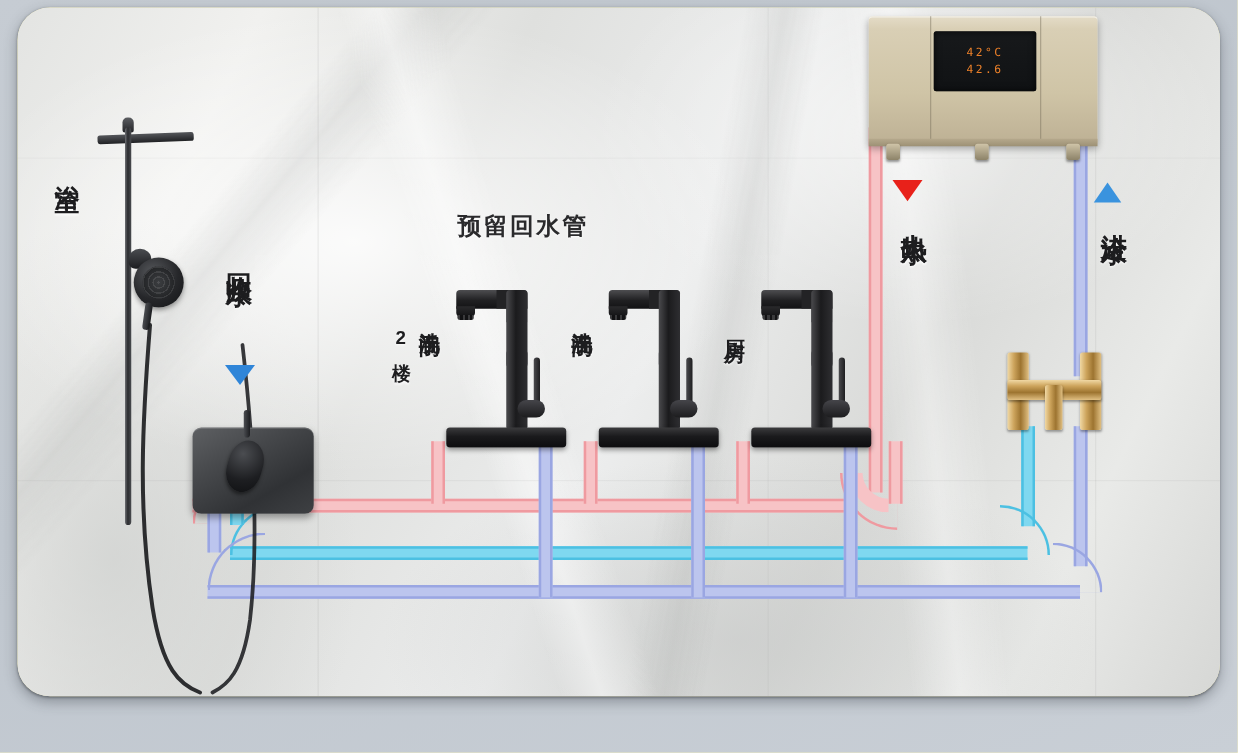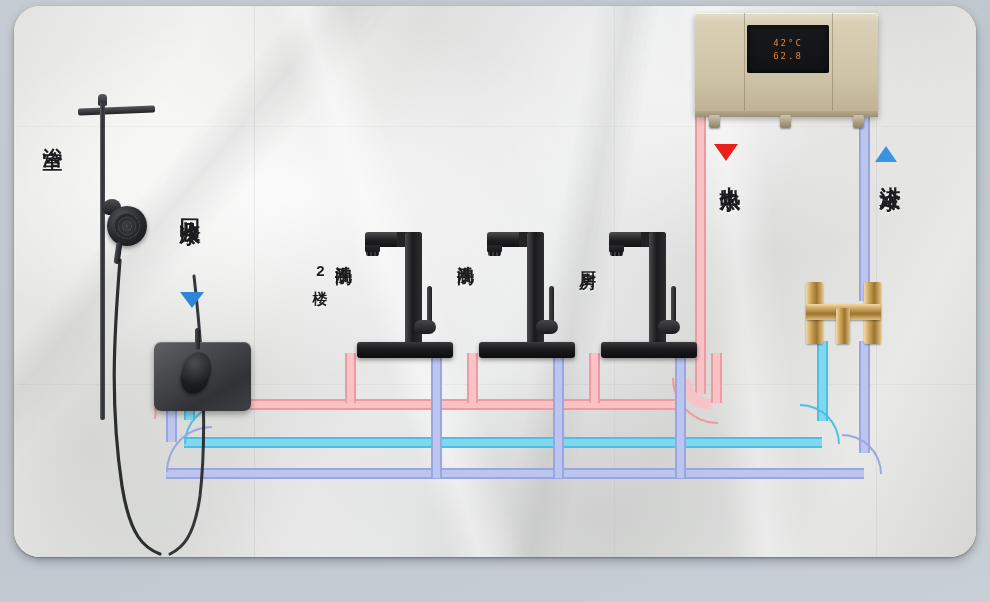--- a/index.html
+++ b/index.html
@@ -282,21 +282,21 @@
     <div class="pipe v blue" style="left:661px;top:347px;height:125px;"></div>
 
     <div class="pipe v red" style="left:697px;top:347px;height:50px;"></div>
 
     <div class="heater">
       <div class="body"></div>
       <div class="seamL"></div>
       <div class="seamR"></div>
       <div class="panel">
         <div class="digits">42°C</div>
-        <div class="digits">62.8</div>
+        <div class="digits">42.6</div>
       </div>
       <div class="foot"></div>
       <div class="nipple" style="left:14px;bottom:-12px;"></div>
       <div class="nipple" style="left:85px;bottom:-12px;"></div>
       <div class="nipple" style="left:158px;bottom:-12px;"></div>
     </div>
 
     <div class="brass" style="left:789px;top:276px;width:82px;height:62px;">
       <div class="bseg vert" style="left:3px;top:0;width:17px;height:62px;"></div>
       <div class="bseg vert" style="left:61px;top:0;width:17px;height:62px;"></div>
@@ -356,20 +356,21 @@
       <div class="levercap"></div>
       <div class="base"></div>
     </div>
 
 
     <div class="vlabel txt" style="left:26px;top:126px;font-size:20px;">浴室</div>
 
     <div class="vlabel txt" style="left:162px;top:196px;font-size:21px;">回收冷水</div>
     <div class="tri down" style="left:166px;top:286px;border-top:16px solid #2f85d8;"></div>
 
+    <div class="hlabel txt" style="left:352px;top:162px;font-size:19px;letter-spacing:2px;">预留回水管</div>
 
     <div class="tri down" style="left:700px;top:138px;border-top:17px solid #e8211a;"></div>
     <div class="vlabel txt" style="left:702px;top:164px;font-size:21px;">出热水</div>
 
     <div class="tri up" style="left:861px;top:140px;border-bottom:16px solid #3a93de;"></div>
     <div class="vlabel txt" style="left:862px;top:164px;font-size:21px;">进冷水</div>
 
     <div class="vlabel txt" style="left:296px;top:256px;font-size:15px;letter-spacing:0;">2楼</div>
     <div class="vlabel txt" style="left:318px;top:246px;font-size:17px;letter-spacing:1px;">洗手间</div>
 

